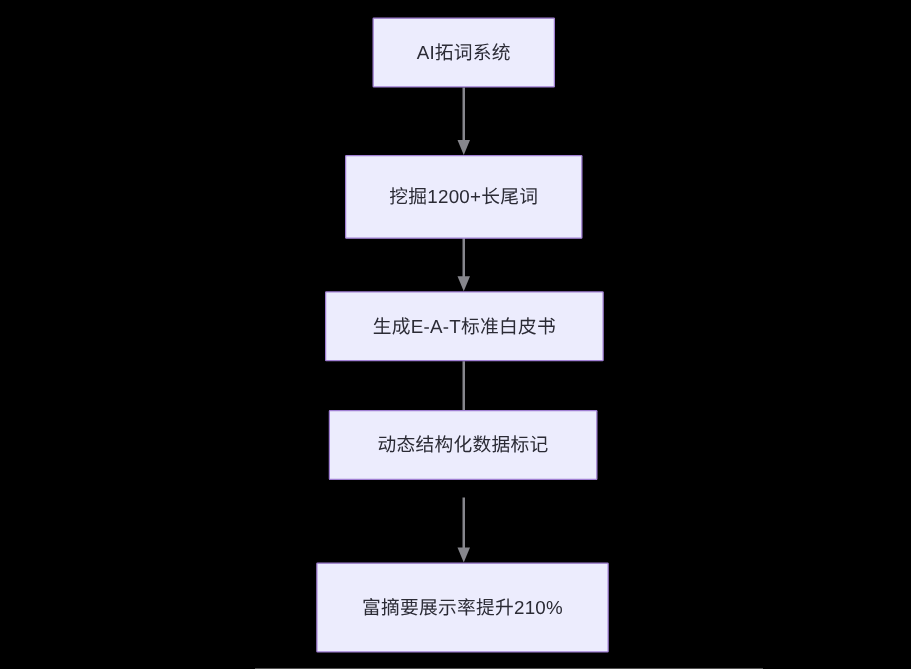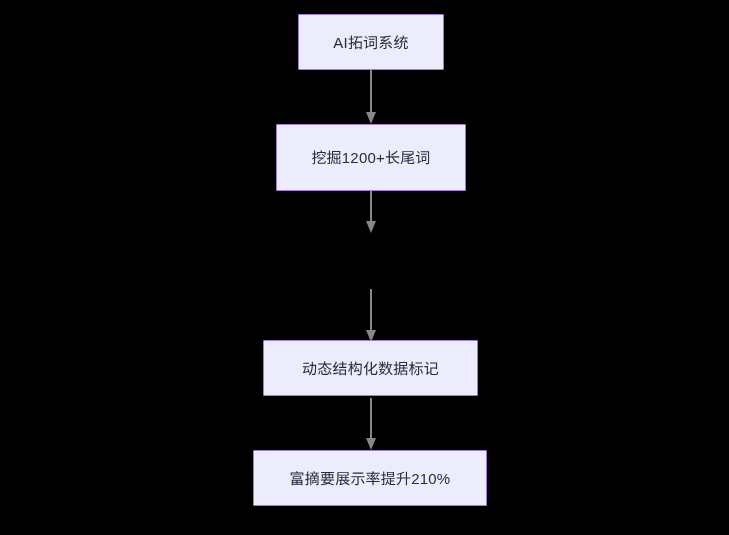--- a/index.html
+++ b/index.html
@@ -81,22 +81,25 @@
   </svg>
 
   <div class="node" id="node-n1" style="left: 298px; top: 14px; width: 146px; height: 56px; background: rgb(236, 236, 253); border-color: rgb(160, 127, 211);">
     <span class="node-label" style="color: rgb(43, 43, 53);">AI拓词系统</span>
   </div>
 
   <div class="node" id="node-n2" style="left: 276px; top: 124px; width: 190px; height: 67px; background: rgb(236, 236, 253); border-color: rgb(160, 127, 211);">
     <span class="node-label" style="color: rgb(43, 43, 53);">挖掘1200+长尾词</span>
   </div>
 
+  <div class="node" id="node-n3" style="left: 260px; top: 233px; width: 223px; height: 56px; background: rgb(236, 236, 253); border-color: rgb(160, 127, 211);">
+    <span class="node-label" style="color: rgb(43, 43, 53);">生成E-A-T标准白皮书</span>
+  </div>
 
-  <div class="node" id="node-n4" style="left: 263px; top: 340px; width: 215px; height: 56px; background: rgb(236, 236, 253); border-color: rgb(160, 127, 211);">
+  <div class="node" id="node-n4" style="left: 263px; top: 328px; width: 215px; height: 56px; background: rgb(236, 236, 253); border-color: rgb(160, 127, 211);">
     <span class="node-label" style="color: rgb(43, 43, 53);">动态结构化数据标记</span>
   </div>
 
-  <div class="node" id="node-n5" style="left: 253px; top: 450px; width: 234px; height: 56px; background: rgb(236, 236, 253); border-color: rgb(160, 127, 211);">
+  <div class="node" id="node-n5" style="left: 253px; top: 450px; width: 234px; height: 72px; background: rgb(236, 236, 253); border-color: rgb(160, 127, 211);">
     <span class="node-label" style="color: rgb(43, 43, 53);">富摘要展示率提升210%</span>
   </div>
 
 </div>
 
 </body></html>

